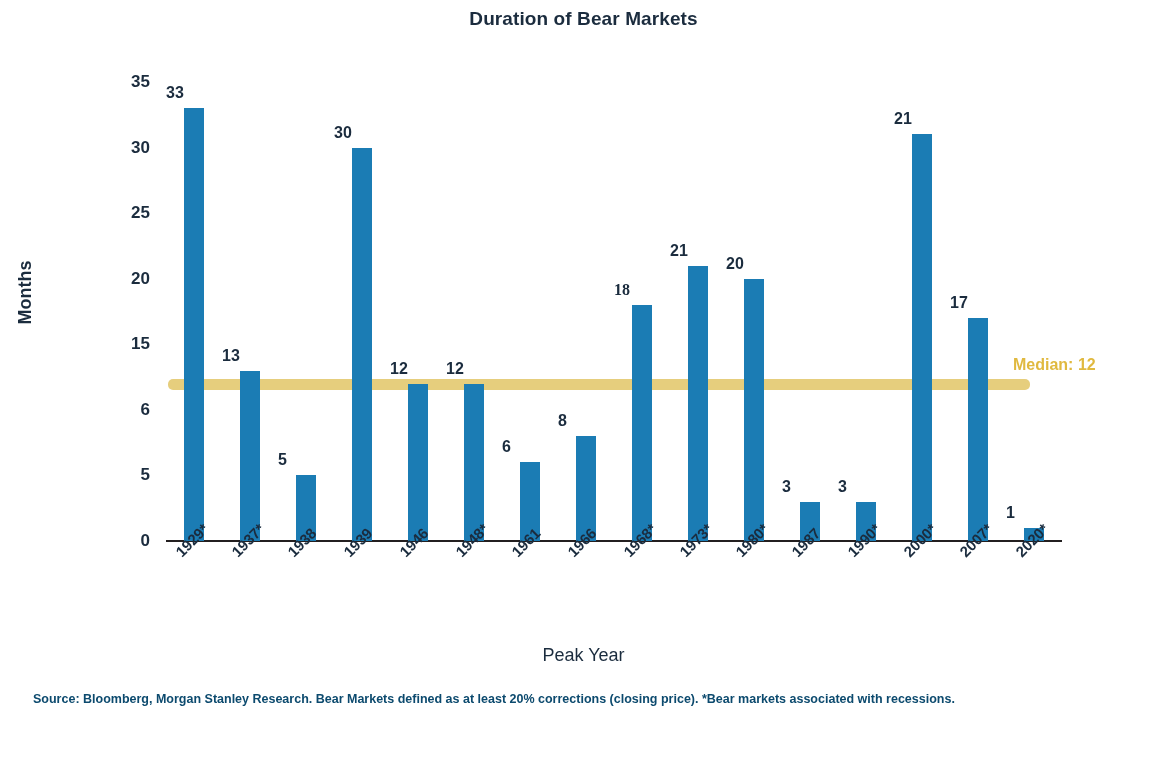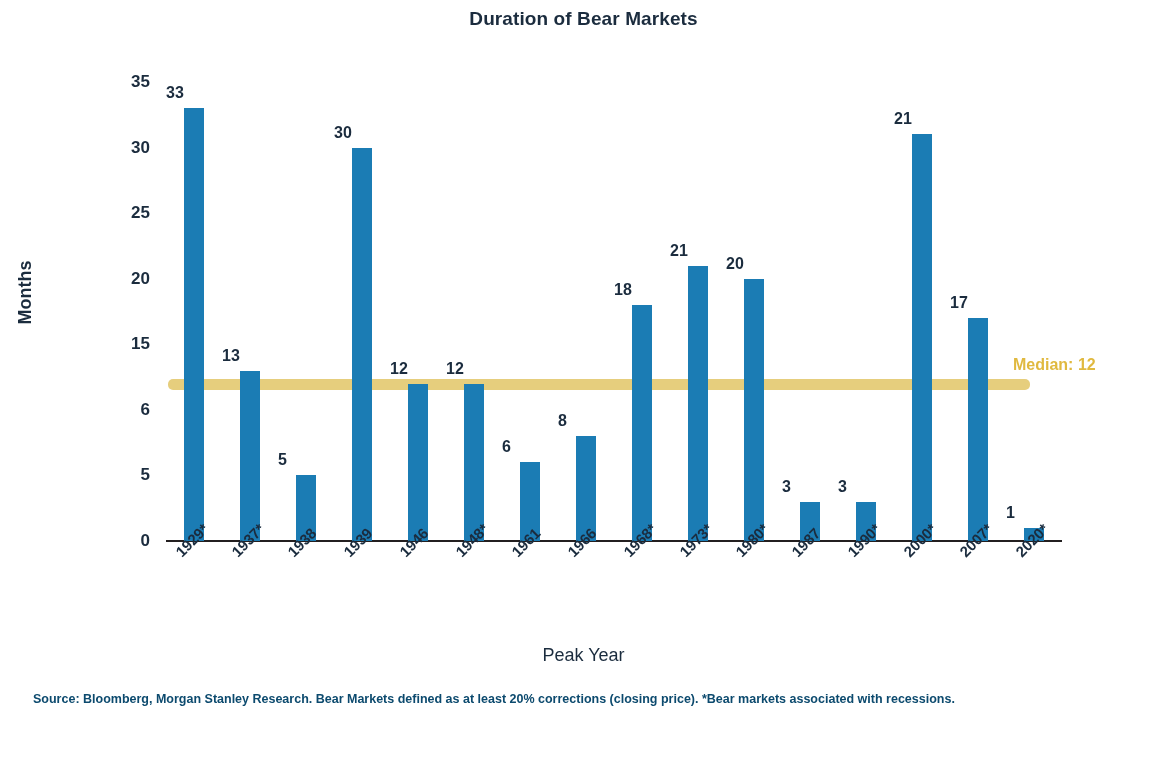--- a/index.html
+++ b/index.html
@@ -222,21 +222,21 @@
     <div class="bar-wrap" style="left: 502px; bottom: 218px; height: 481px; position: absolute;">
       <div class="bar" title="1961: 6" style="left: 18px; height: 78.6857px; background: rgb(27, 124, 180);"></div>
       <div class="bar-value" style="bottom: 84.6857px;">6</div>
     </div>
     <div class="x-tick-label" style="left: 508px;">1961</div>
     <div class="bar-wrap" style="left: 558px; bottom: 218px; height: 481px; position: absolute;">
       <div class="bar" title="1966: 8" style="left: 18px; height: 104.914px; background: rgb(27, 124, 180);"></div>
       <div class="bar-value" style="bottom: 110.914px;">8</div>
     </div>
     <div class="x-tick-label" style="left: 564px;">1966</div>
-    <div class="bar-wrap" style="left: 614px; bottom: 218px; height: 481px; position: absolute;">
+    <div class="bar-wrap" style="left: 614px; bottom: 218px; height: 481px; position: absolute; font-family: Liberation Serif, serif;">
       <div class="bar" title="1968*: 18" style="left: 18px; height: 236.057px; background: rgb(27, 124, 180);"></div>
       <div class="bar-value" style="bottom: 242.057px;">18</div>
     </div>
     <div class="x-tick-label" style="left: 620px;">1968*</div>
     <div class="bar-wrap" style="left: 670px; bottom: 218px; height: 481px; position: absolute;">
       <div class="bar" title="1973*: 21" style="left: 18px; height: 275.4px; background: rgb(27, 124, 180);"></div>
       <div class="bar-value" style="bottom: 281.4px; margin-top: 15px;">21</div>
     </div>
     <div class="x-tick-label" style="left: 676px;">1973*</div>
     <div class="bar-wrap" style="left: 726px; bottom: 218px; height: 481px; position: absolute;">

